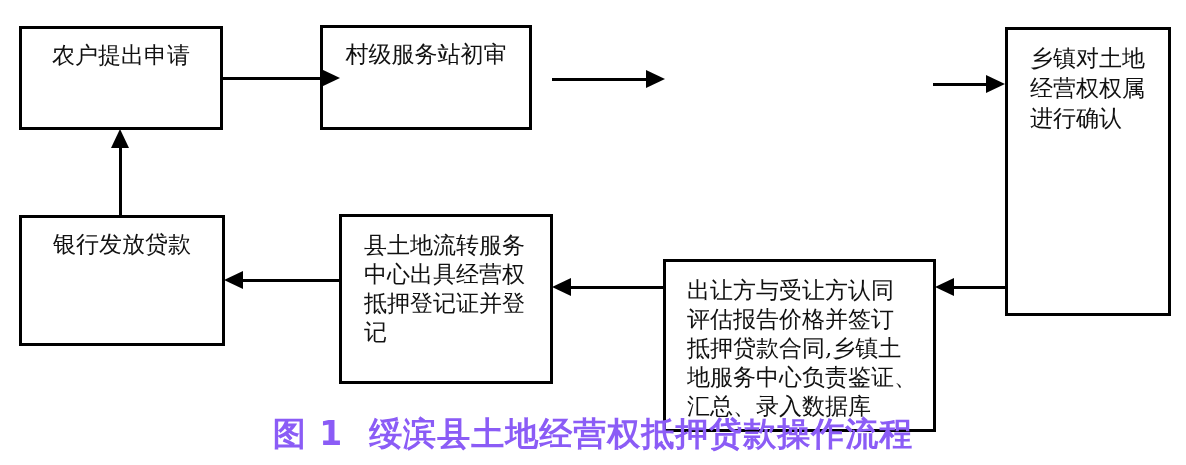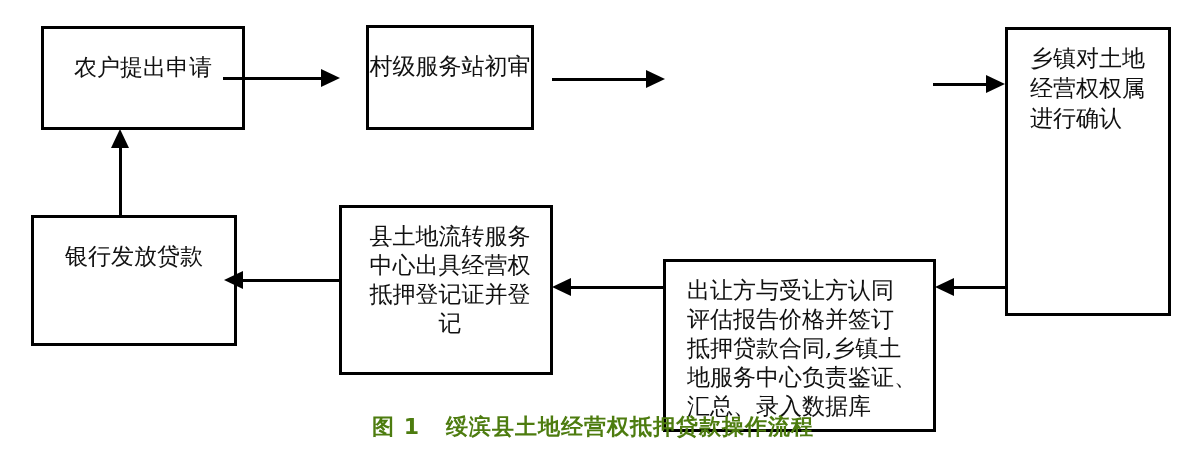--- a/index.html
+++ b/index.html
@@ -12,30 +12,30 @@
   }
   .node{
     position:absolute;
     border:3px solid #000000;
     background:#ffffff;
     box-sizing:border-box;
     color:#111111;
     font-size:23px;
   }
   .node .lbl{display:block;white-space:pre-line;}
-  .center-lbl{text-align:center;padding-top:24px;line-height:28px;margin-left:22px;}
+  .center-lbl{text-align:center;padding-top:12px;line-height:28px;}
   .multi-lbl{text-align:left;line-height:29px;}
 
   .n1{left:19px;top:26px;width:204px;height:104px;}
-  .n2{left:344px;top:25px;width:168px;height:105px;}
+  .n2{left:320px;top:25px;width:212px;height:105px;}
   .n3{left:665px;top:25px;width:268px;height:106px;}
   .n4{left:1005px;top:27px;width:166px;height:289px;padding:13px 10px 6px 22px;line-height:30px;}
   .n5{left:663px;top:213px;width:273px;height:173px;padding:14px 14px 0 21px;margin-top:46px;}
-  .n6{left:339px;top:205px;width:214px;height:170px;padding:14px 14px 0 22px;text-align:center;}
-  .n7{left:9px;top:215px;width:206px;height:131px;}
+  .n6{left:339px;top:214px;width:214px;height:170px;padding:14px 14px 0 22px;}
+  .n7{left:19px;top:215px;width:206px;height:131px;}
 
   .shaft{position:absolute;background:#000000;}
   .h-shaft{height:3px;}
   .v-shaft{width:3px;}
   .head{position:absolute;width:0;height:0;}
   .head-right{border-top:9px solid transparent;border-bottom:9px solid transparent;border-left:19px solid #000000;}
   .head-left{border-top:9px solid transparent;border-bottom:9px solid transparent;border-right:19px solid #000000;}
   .head-up{border-left:9px solid transparent;border-right:9px solid transparent;border-bottom:19px solid #000000;}
 
   .a1s{left:223px;top:77px;width:100px;}   .a1h{left:321px;top:69px;}
@@ -43,21 +43,21 @@
   .a3s{left:933px;top:83px;width:54px;}    .a3h{left:986px;top:75px;}
   .a4s{left:954px;top:286px;width:51px;}   .a4h{left:935px;top:278px;}
   .a5s{left:571px;top:286px;width:92px;}   .a5h{left:552px;top:278px;}
   .a6s{left:243px;top:279px;width:96px;}   .a6h{left:224px;top:271px;}
   .a7s{left:119px;top:146px;height:69px;}  .a7h{left:111px;top:129px;}
 
   .caption{
     position:absolute;left:0;top:412px;width:100%;
     text-align:center;
     font-family:"DejaVu Sans","Liberation Sans",sans-serif;
-    font-weight:bold;font-size:22px;color:#4d7c0f;letter-spacing:1px;
+    font-weight:bold;font-size:33px;color:#8b5cf6;letter-spacing:1px;
   }
   .caption .gap{display:inline-block;width:26px;}
 </style>
 </head>
 <body>
 
 <div class="canvas">
 
   <div class="node n1 center-lbl">
     <span class="lbl">农户提出申请</span>

